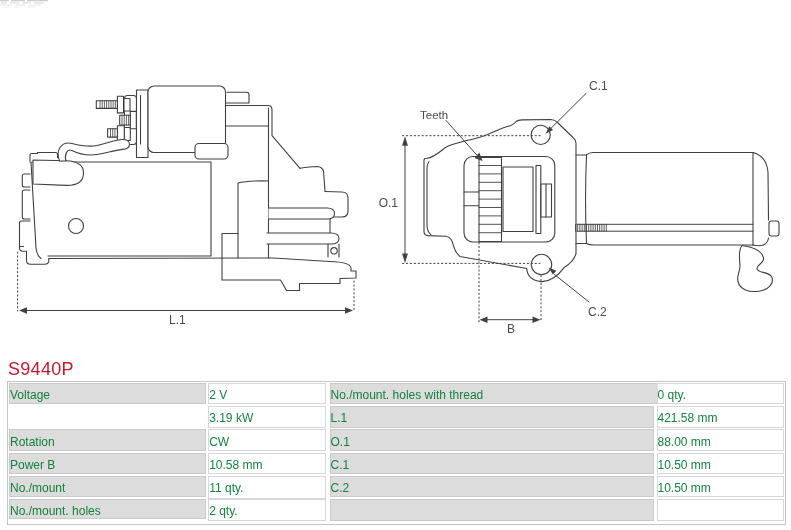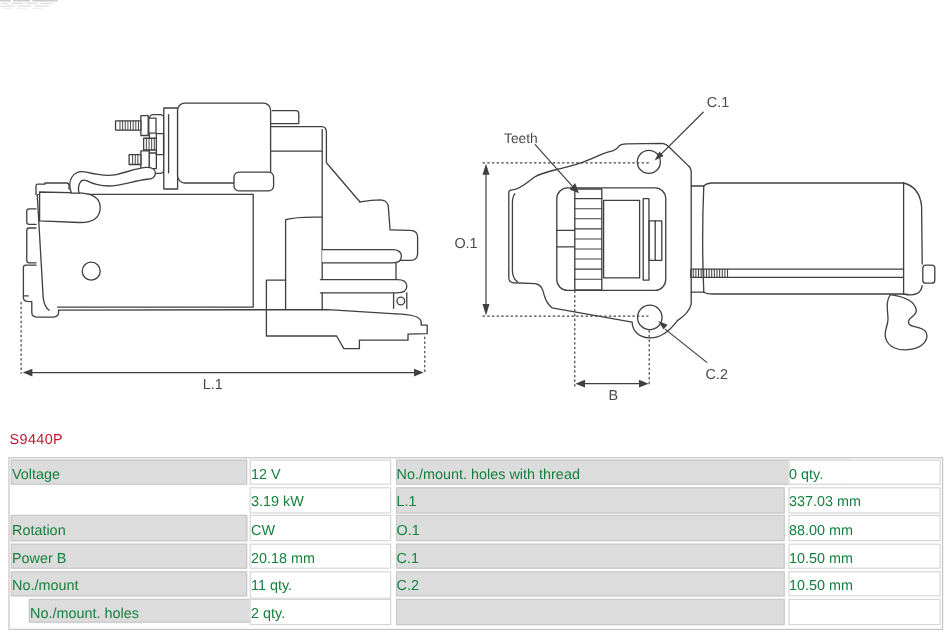--- a/index.html
+++ b/index.html
@@ -1,17 +1,17 @@
 <!DOCTYPE html>
 <html><head><meta charset="utf-8">
 <style>
 html,body{margin:0;padding:0;background:#fff;width:791px;height:530px;overflow:hidden}
 body{font-family:"Liberation Sans",sans-serif;position:relative}
 #art{position:absolute;left:0;top:0}
-#title{position:absolute;left:8px;top:359px;font-size:12px;color:#c2182f;letter-spacing:.3px}
+#title{position:absolute;left:8px;top:359px;font-size:18px;color:#c2182f;letter-spacing:.3px}
 #tbox{position:absolute;left:7px;top:381px;width:777px;height:142px;border:1px solid #c4c4c4}
 .cell{position:absolute;box-sizing:border-box;font-size:12px;color:#15803d;padding:2.3px 3.5px 0 0;line-height:20px;white-space:nowrap}
 .lab{background:#dcdcdc;border:1px solid #c9c9c9}
 .val{background:#fff;border:1px solid #d7d7d7}
 </style></head>
 <body>
 <svg id="art" width="791" height="530" viewBox="0 0 791 530" fill="none" stroke="#404040" stroke-width="1.1" stroke-linejoin="round" stroke-linecap="round">
 
 <g stroke-width="1.2" stroke-linecap="butt">
 <path d="M0,0.6 H9 M11,0.6 H25 M27,0.6 H48" stroke="#cccccc"></path>
@@ -156,35 +156,35 @@
 <text x="589" y="89.5" font-size="12" fill="#4a4a4a" stroke="none">C.1</text>
 <path d="M589,302 L554.5,274.5" stroke-width="1"></path>
 <path d="M548.5,267.5 L556.3,270.7 L552.9,274.6 Z" fill="#404040" stroke="none"></path>
 <text x="588" y="316" font-size="12" fill="#4a4a4a" stroke="none">C.2</text>
 </g>
 </svg>
 
 <div id="title">S9440P</div>
 <div id="tbox"></div>
 <div class="cell lab" style="left:9px;top:383px;width:197px;height:21.4px;line-height:19.4px">Voltage</div>
-<div class="cell val" style="left:208.2px;top:383px;width:118.3px;height:21.4px;line-height:19.4px">12 V</div>
+<div class="cell val" style="left:208.2px;top:383px;width:118.3px;height:21.4px;line-height:19.4px">2 V</div>
 <div class="cell lab" style="left:329.5px;top:383px;width:378px;height:21.4px;line-height:19.4px">No./mount. holes with thread</div>
 <div class="cell val" style="left:656.5px;top:383px;width:127px;height:21.4px;line-height:19.4px">0 qty.</div>
 <div class="cell lab" style="left:9px;top:430px;width:197px;height:21.4px;line-height:19.4px">Power</div>
 <div class="cell val" style="left:208.2px;top:406.2px;width:118.3px;height:21.4px;line-height:19.4px">3.19 kW</div>
 <div class="cell lab" style="left:329.5px;top:406.2px;width:324.5px;height:21.4px;line-height:19.4px">L.1</div>
-<div class="cell val" style="left:656.5px;top:406.2px;width:127px;height:21.4px;line-height:19.4px">337.03 mm</div>
+<div class="cell val" style="left:656.5px;top:406.2px;width:127px;height:21.4px;line-height:19.4px">421.58 mm</div>
 <div class="cell lab" style="left:9px;top:429.4px;width:197px;height:21.4px;line-height:19.4px">Rotation</div>
 <div class="cell val" style="left:208.2px;top:429.4px;width:118.3px;height:21.4px;line-height:19.4px">CW</div>
 <div class="cell lab" style="left:329.5px;top:429.4px;width:324.5px;height:21.4px;line-height:19.4px">O.1</div>
 <div class="cell val" style="left:656.5px;top:429.4px;width:127px;height:21.4px;line-height:19.4px">88.00 mm</div>
 <div class="cell lab" style="left:9px;top:452.6px;width:197px;height:21.4px;line-height:19.4px">Power B</div>
-<div class="cell val" style="left:208.2px;top:452.6px;width:118.3px;height:21.4px;line-height:19.4px">20.18 mm</div>
+<div class="cell val" style="left:208.2px;top:452.6px;width:118.3px;height:21.4px;line-height:19.4px">10.58 mm</div>
 <div class="cell lab" style="left:329.5px;top:452.6px;width:324.5px;height:21.4px;line-height:19.4px">C.1</div>
 <div class="cell val" style="left:656.5px;top:452.6px;width:127px;height:21.4px;line-height:19.4px">10.50 mm</div>
 <div class="cell lab" style="left:9px;top:475.8px;width:197px;height:21.4px;line-height:19.4px">No./mount</div>
 <div class="cell val" style="left:208.2px;top:475.8px;width:118.3px;height:23px;line-height:19.4px">11 qty.</div>
 <div class="cell lab" style="left:329.5px;top:475.8px;width:324.5px;height:21.4px;line-height:19.4px">C.2</div>
 <div class="cell val" style="left:656.5px;top:475.8px;width:127px;height:21.4px;line-height:19.4px">10.50 mm</div>
-<div class="cell lab" style="left:24px;top:499px;width:197px;height:20px;line-height:19.9px">No./mount. holes</div>
+<div class="cell lab" style="left:9px;top:499px;width:197px;height:20px;line-height:19.9px">No./mount. holes</div>
 <div class="cell val" style="left:208.2px;top:499px;width:118.3px;height:21.9px;line-height:19.9px">2 qty.</div>
 <div class="cell lab" style="left:329.5px;top:499px;width:324.5px;height:21.9px;line-height:19.9px"></div>
 <div class="cell val" style="left:656.5px;top:499px;width:127px;height:21.9px;line-height:19.9px"></div>
 
 </body></html>

